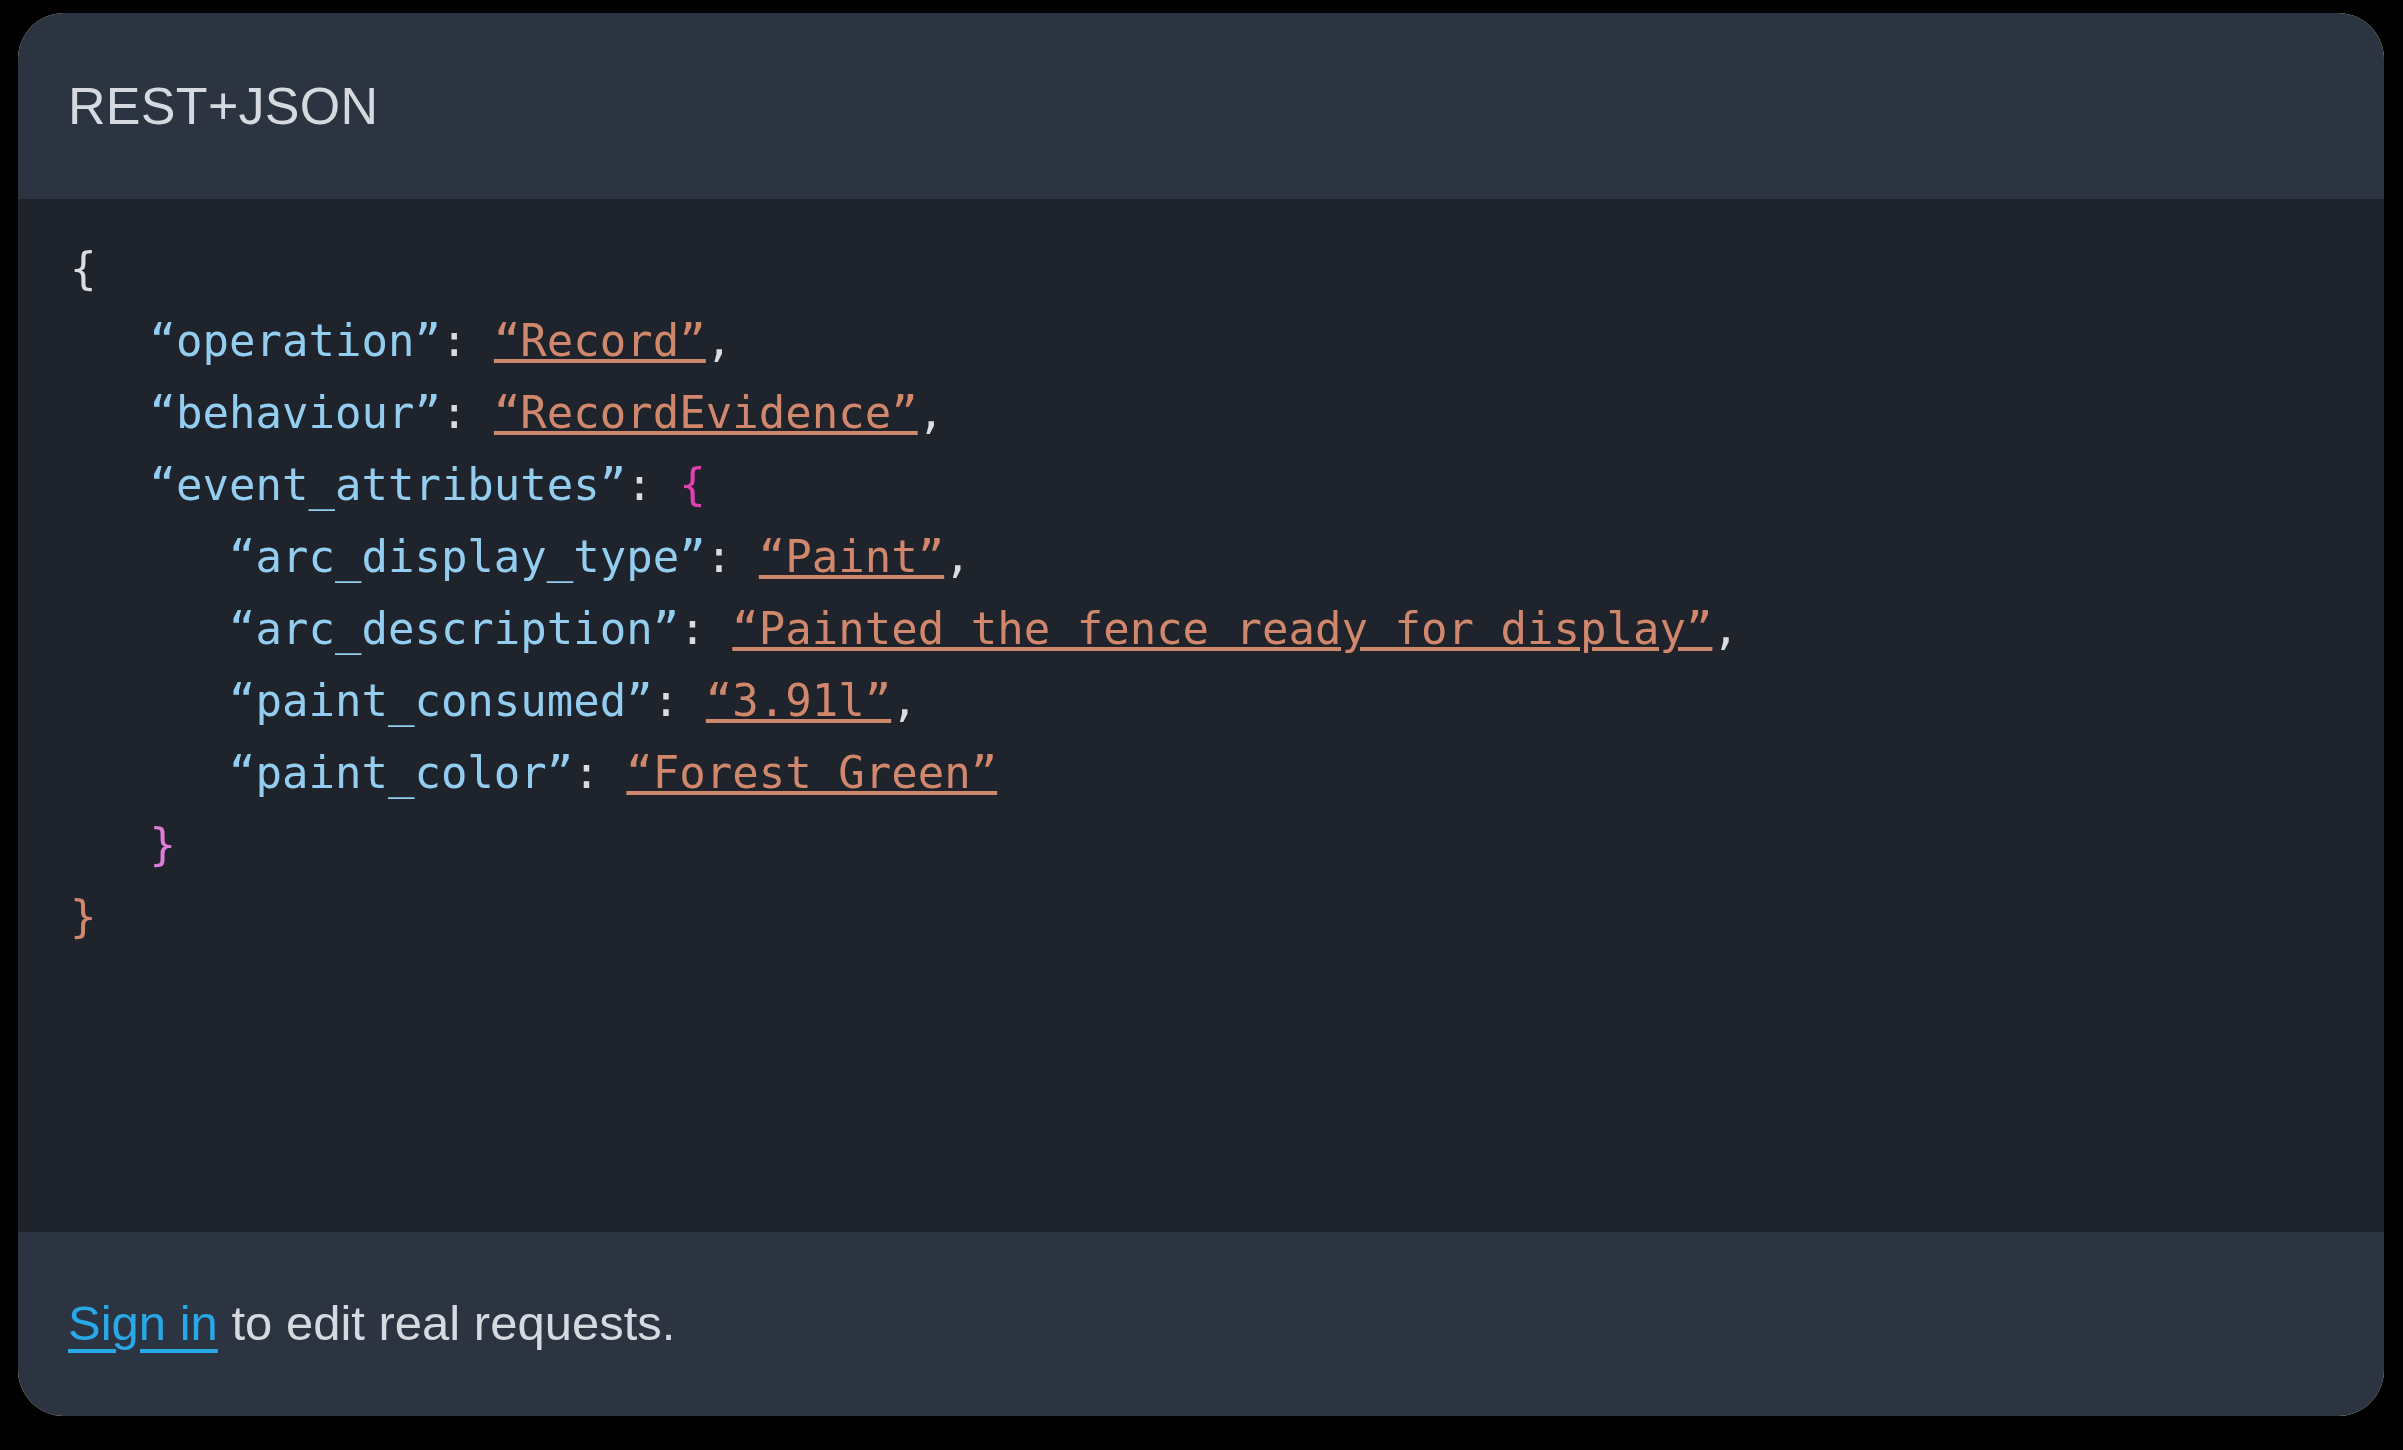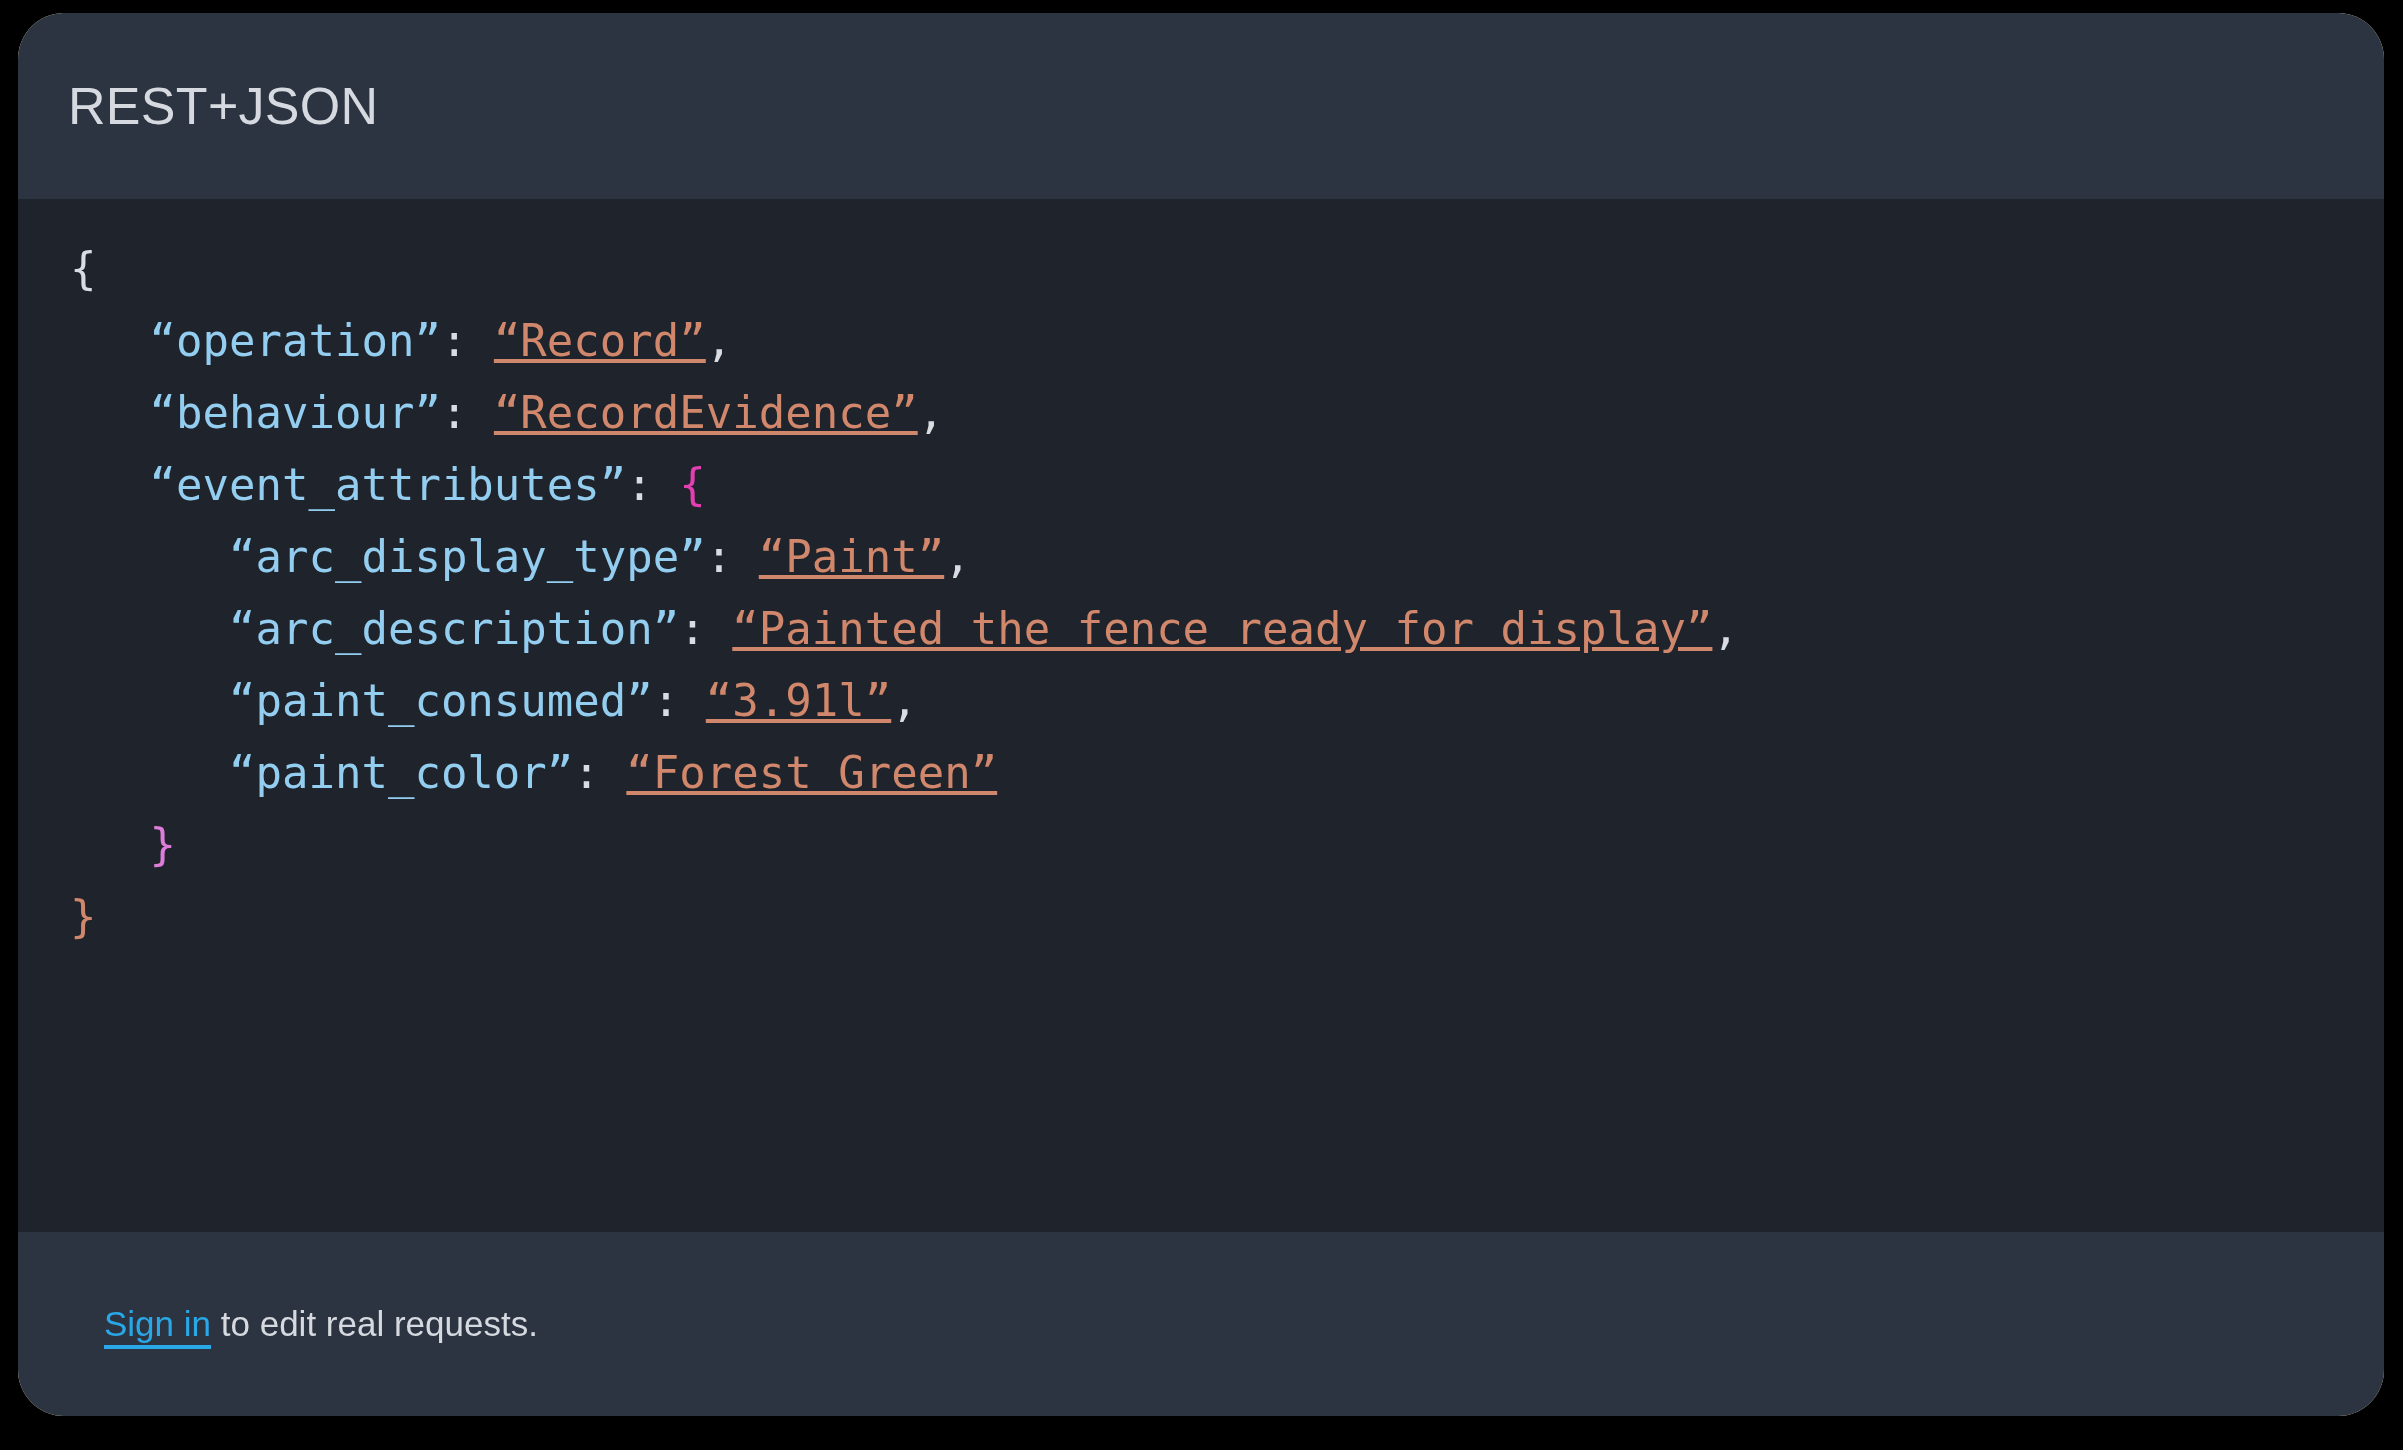--- a/index.html
+++ b/index.html
@@ -81,25 +81,24 @@
     height: 184px;
     background: #2d3441;
     box-sizing: border-box;
     padding: 0 0 0 50px;
     display: flex;
     align-items: center;
   }
   .footer-text {
     color: #d6dae0;
     font-family: "Liberation Sans", sans-serif;
-    font-size: 35px;
+    font-size: 49px;
     font-weight: 400;
     line-height: 1.1;
     white-space: pre;
-    margin-left: 36px;
   }
   .signin-link {
     color: #29a8e8;
     text-decoration: underline;
     text-underline-offset: 9px;
     text-decoration-thickness: 4px;
     cursor: pointer;
   }
 </style>
 </head>

